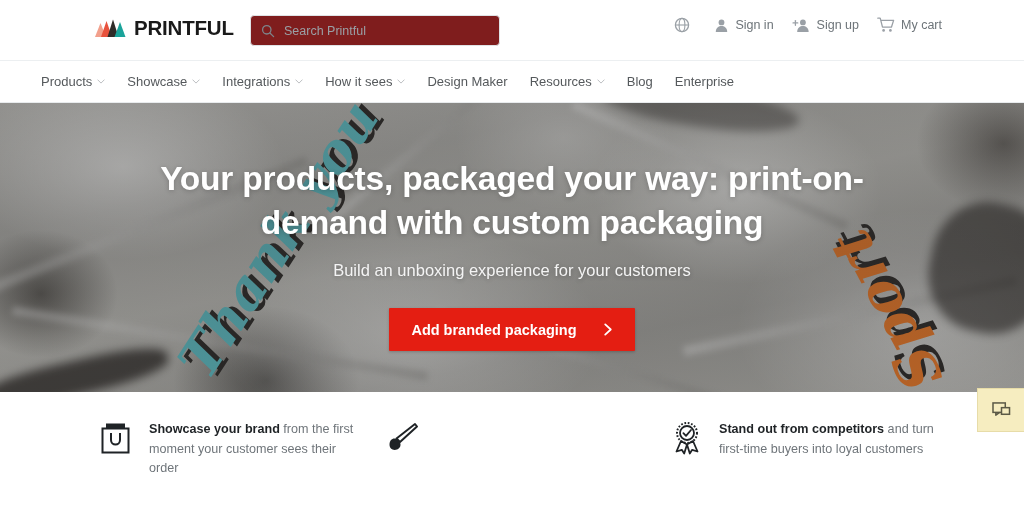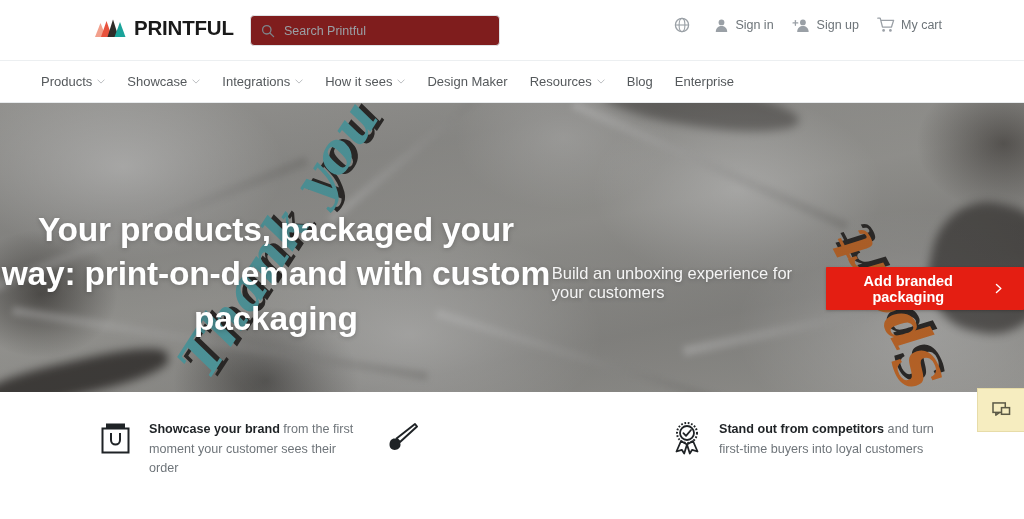--- a/index.html
+++ b/index.html
@@ -133,21 +133,21 @@
   }
   .script-orange span { display:block; }
 
   .hero-scrim {
     position:absolute; inset:0;
     background: linear-gradient(180deg, rgba(55,55,55,.30) 0%, rgba(55,55,55,.34) 50%, rgba(55,55,55,.28) 100%);
   }
 
   .hero-content {
     position: absolute; inset: 0;
-    display: flex; flex-direction: row; align-items: center;
+    display: flex; flex-direction: column; align-items: center;
     padding-top: 54px;
   }
   .hero-title {
     width: 720px;
     text-align: center;
     color: #ffffff;
     font-size: 33.5px;
     font-weight: bold;
     line-height: 1.32;
     letter-spacing: -0.2px;

